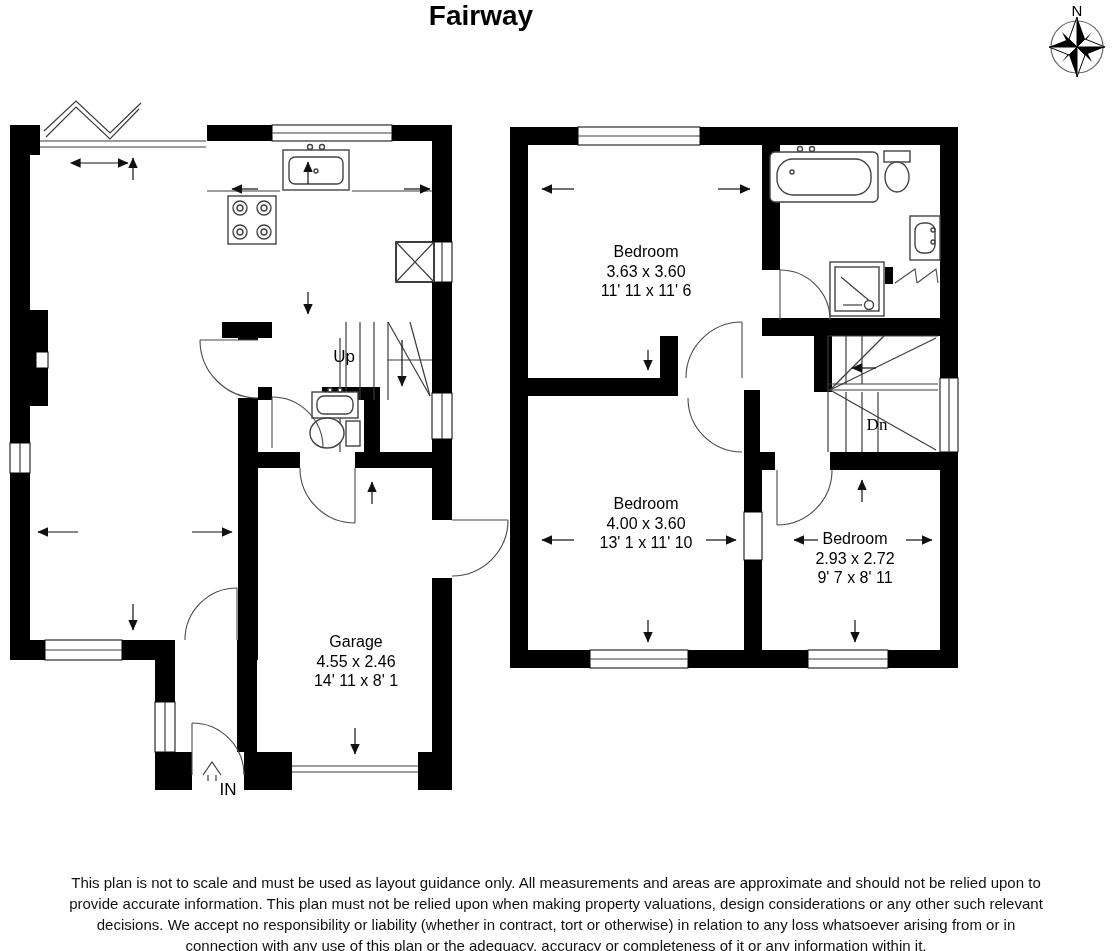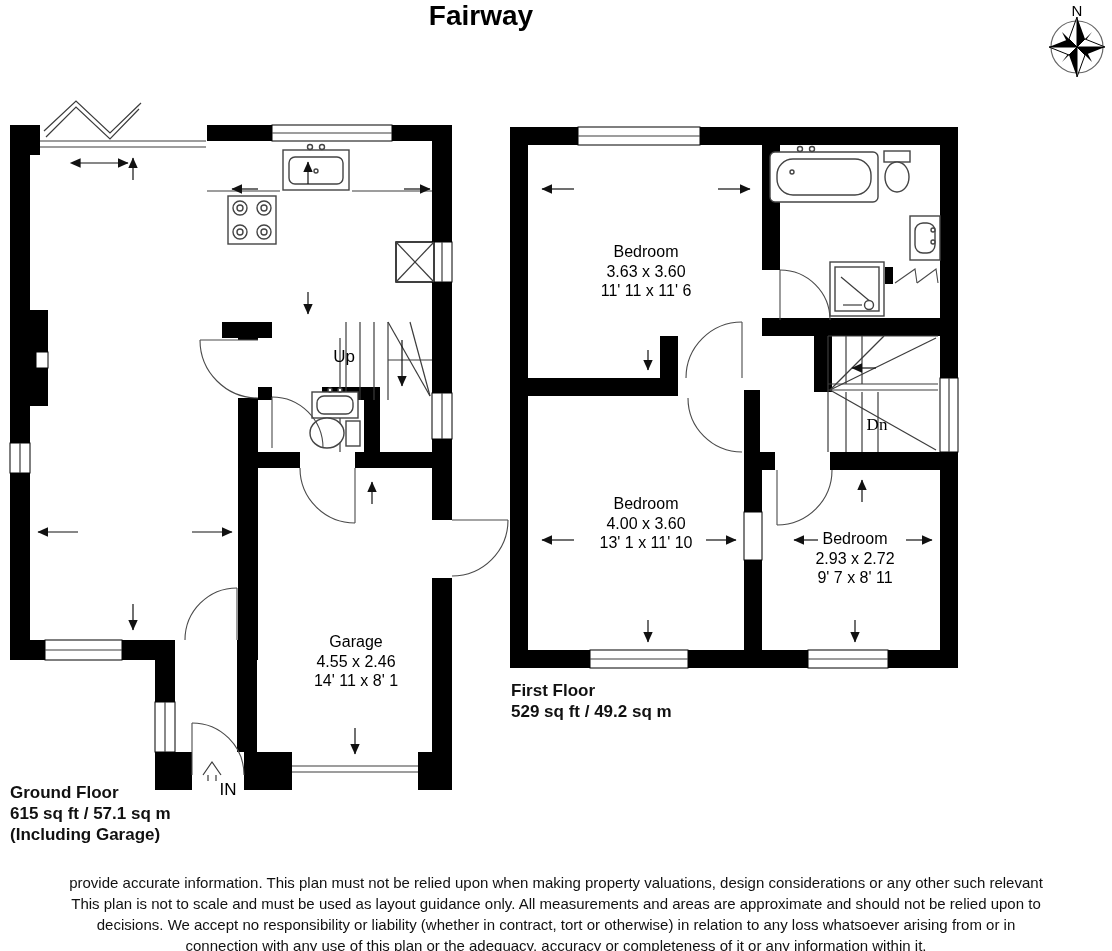--- a/index.html
+++ b/index.html
@@ -317,31 +317,22 @@
 <div class="lbl" style="left:855px;top:558px;">
   <div>Bedroom</div>
   <div>2.93 x 2.72</div>
   <div>9' 7 x 8' 11</div>
 </div>
 
 <div class="lbl small" style="left:344px;top:357px;">Up</div>
 <div class="lbl small" style="left:877px;top:425px;font-family:Liberation Serif, serif;">Dn</div>
 <div class="lbl small" style="left:228px;top:790px;">IN</div>
 
-<div class="floor-title" style="left:511px;top:680px;">
-  <div>First Floor</div>
-  <div>529 sq ft / 49.2 sq m</div>
-</div>
-
-<div class="floor-title" style="left:10px;top:782px;">
-  <div>Ground Floor</div>
-  <div>615 sq ft / 57.1 sq m</div>
-  <div>(Including Garage)</div>
-</div>
+
 
 <div class="disclaimer">
+  <div>This plan is not to scale and must be used as layout guidance only. All measurements and areas are approximate and should not be relied upon to</div>
   <div>provide accurate information. This plan must not be relied upon when making property valuations, design considerations or any other such relevant</div>
-  <div>This plan is not to scale and must be used as layout guidance only. All measurements and areas are approximate and should not be relied upon to</div>
   <div>decisions. We accept no responsibility or liability (whether in contract, tort or otherwise) in relation to any loss whatsoever arising from or in</div>
   <div>connection with any use of this plan or the adequacy, accuracy or completeness of it or any information within it.</div>
 </div>
 
 </div>
 
 </body></html>

